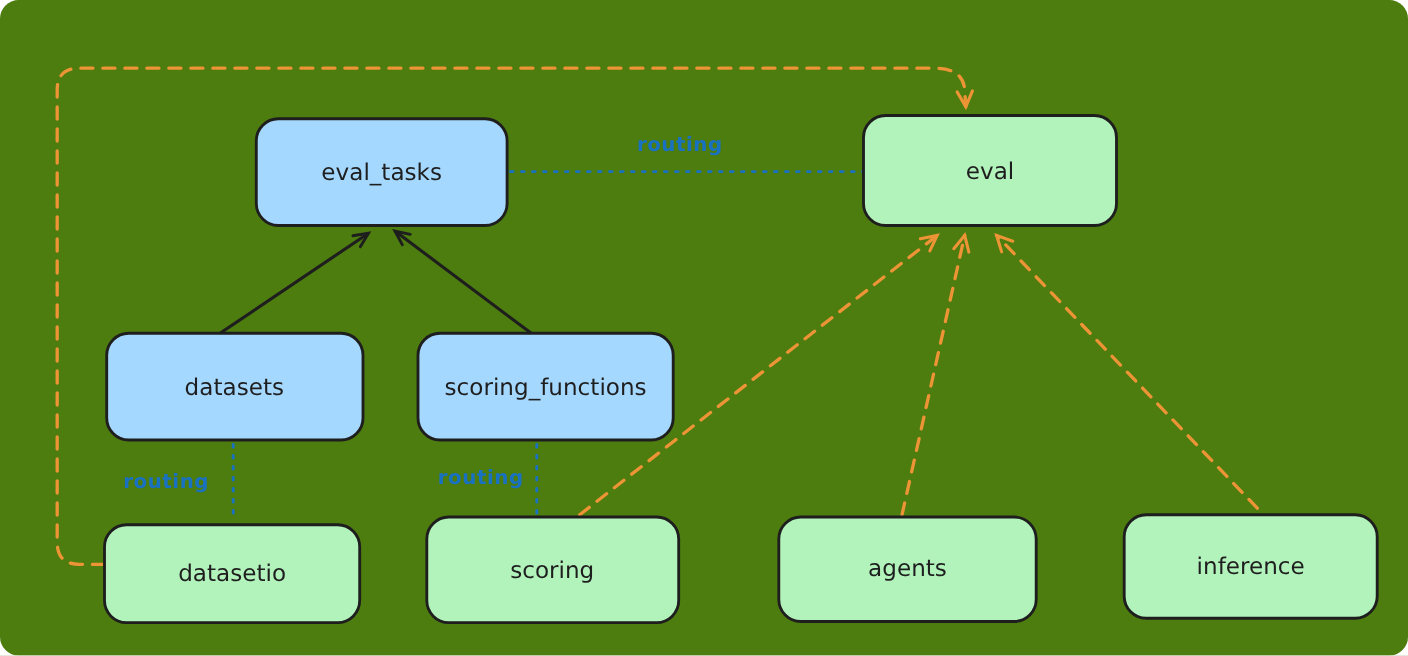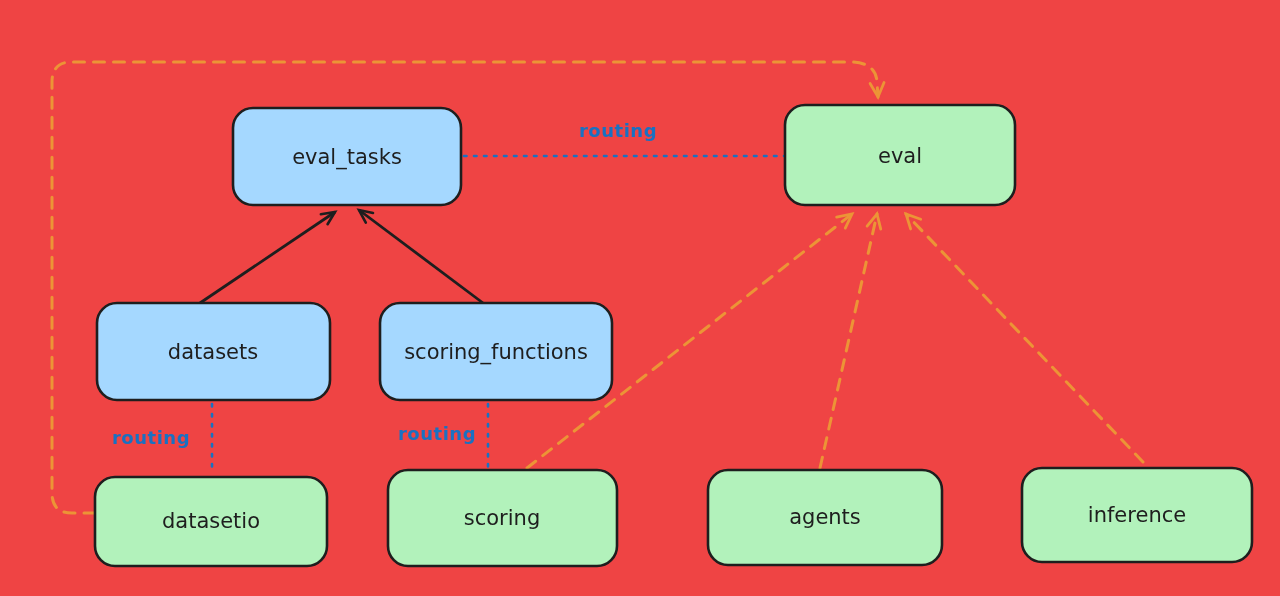--- a/index.html
+++ b/index.html
@@ -1,18 +1,19 @@
 <!DOCTYPE html>
 <html><head>
 <meta charset="utf-8">
 <style>
   html, body { margin: 0; padding: 0; background: #ffffff; }
   .canvas-wrap {
-    width: 1280px; height: 596px; position: relative; background: #ef4444;
+    width: 1280px; height: 596px; position: relative; background: #4d7c0f;
     font-family: "DejaVu Sans", "Liberation Sans", sans-serif;
+    border-radius: 17px;
   }
   svg { display: block; }
   .node-rect { stroke: #1e1e1e; stroke-width: 2.6; }
   .node-label {
     fill: #1e1e1e; font-size: 21px;
     font-family: "DejaVu Sans", "Liberation Sans", sans-serif;
   }
   .edge-black { stroke: #1e1e1e; stroke-width: 2.8; fill: none; }
   .edge-blue-dotted {
     stroke: #1971c2; stroke-width: 2.6; fill: none;

